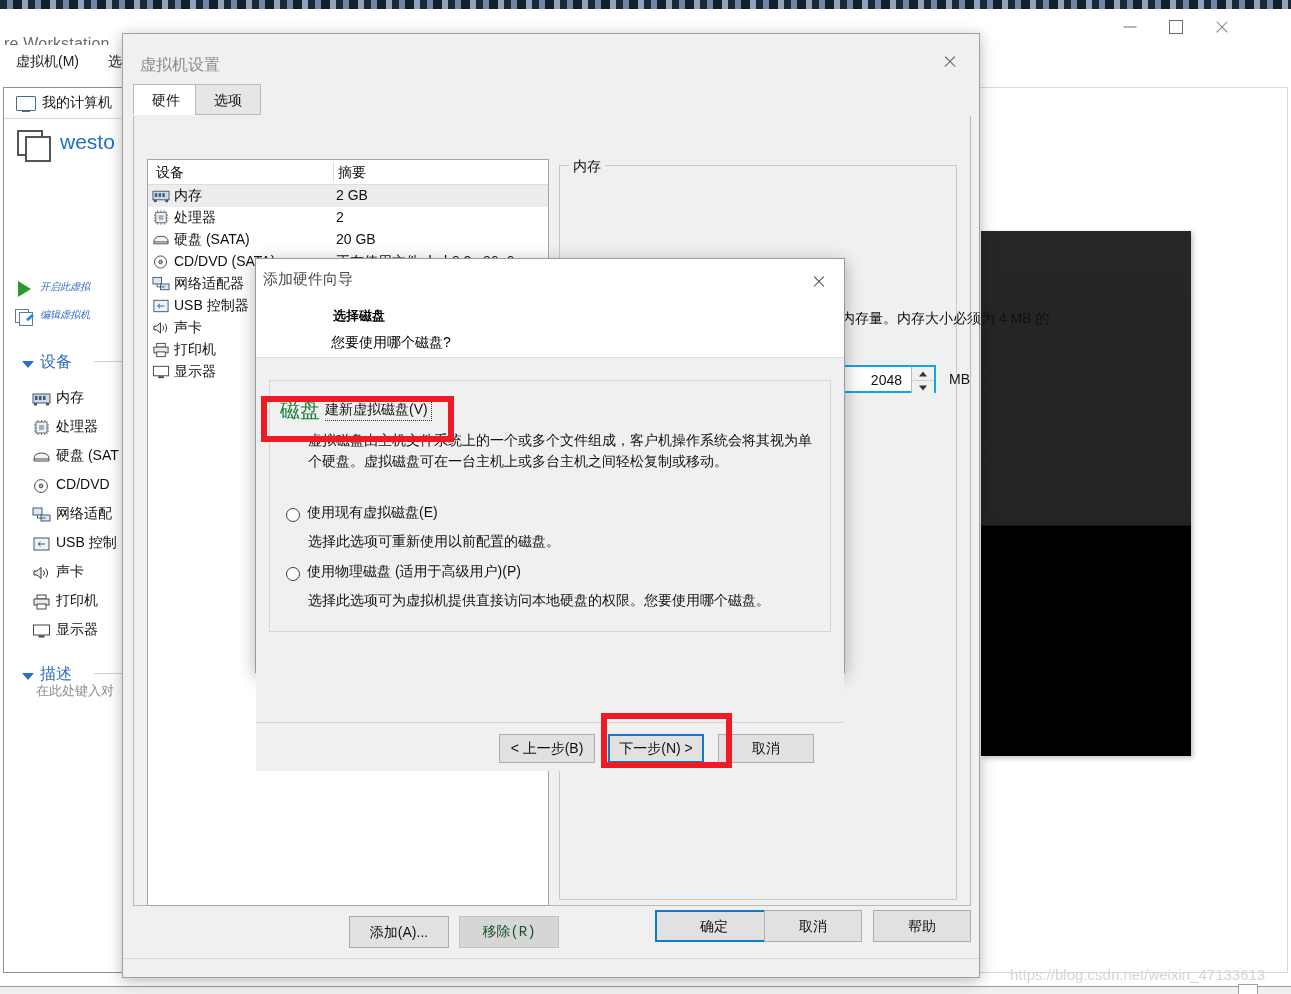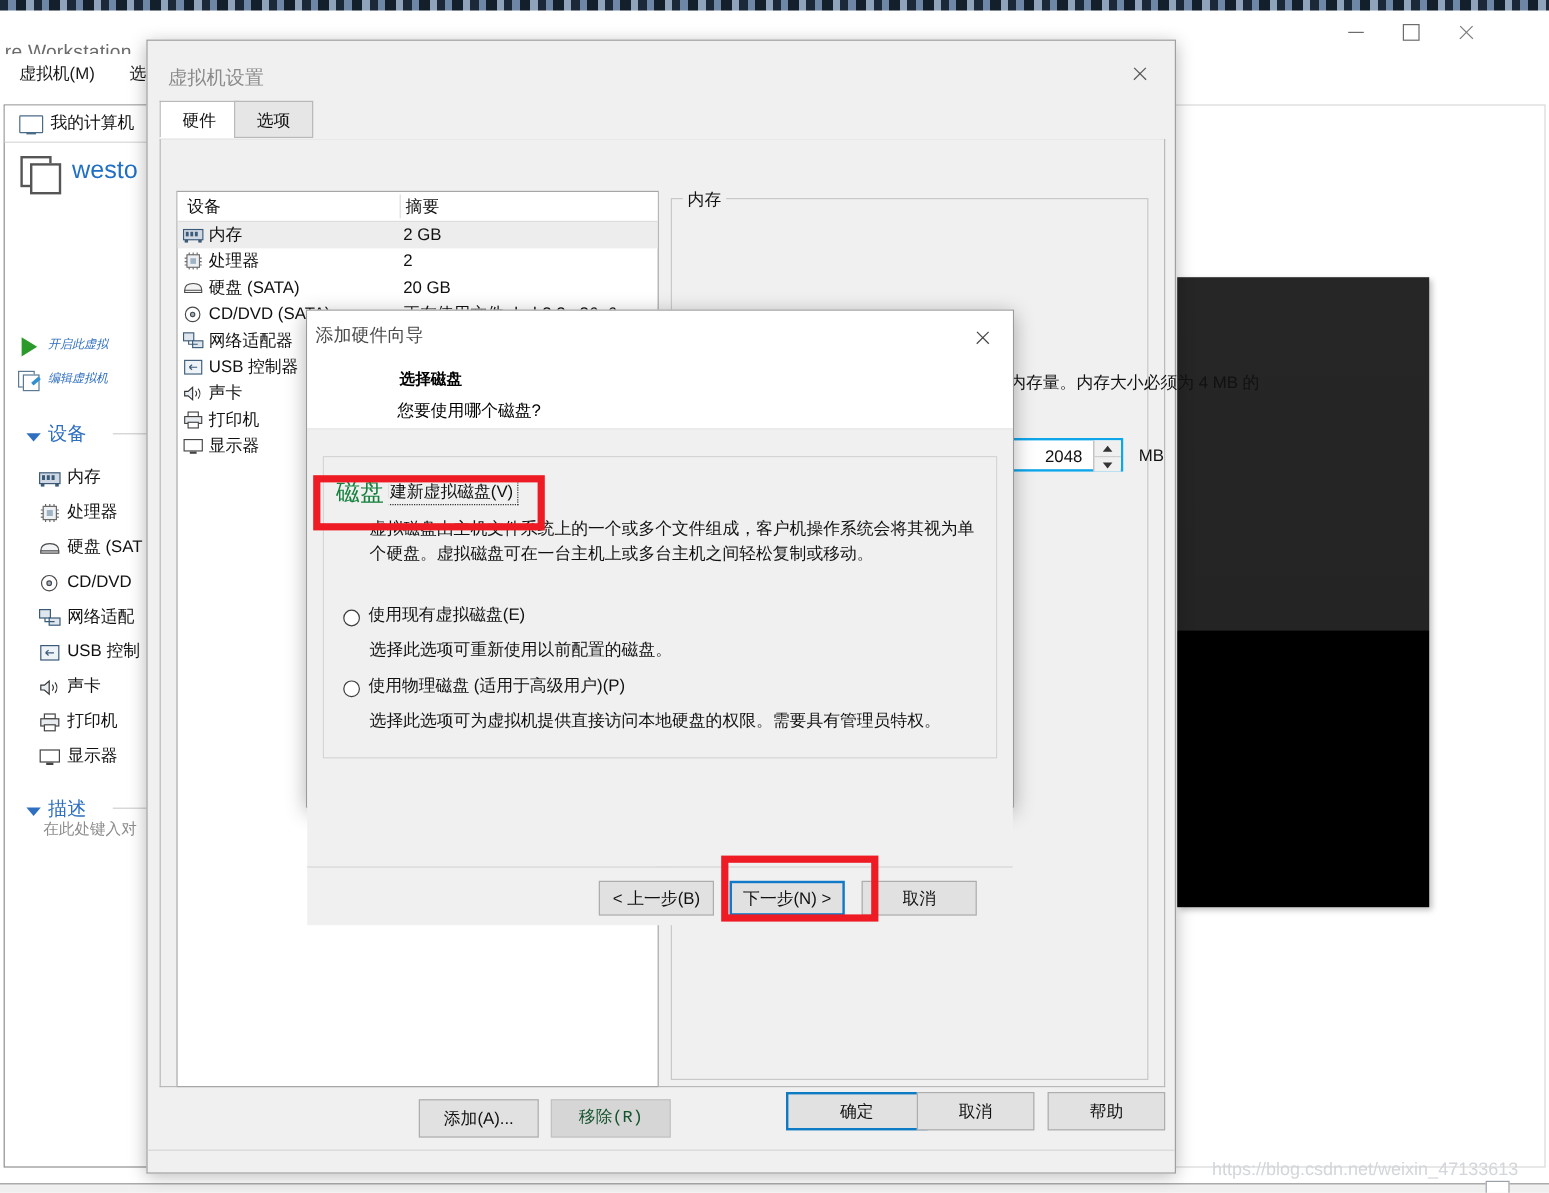--- a/index.html
+++ b/index.html
@@ -480,21 +480,21 @@
     <div class="radio on" style="left:30px;top:48px"></div>
     <div class="rlabel focus" style="left:51px;top:41px">创建新虚拟磁盘(V)</div>
     <div class="rdesc" style="left:52px;top:72px;width:505px">虚拟磁盘由主机文件系统上的一个或多个文件组成，客户机操作系统会将其视为单个硬盘。虚拟磁盘可在一台主机上或多台主机之间轻松复制或移动。</div>
 
     <div class="radio" style="left:30px;top:150px"></div>
     <div class="rlabel" style="left:51px;top:146px">使用现有虚拟磁盘(E)</div>
     <div class="rdesc" style="left:52px;top:173px;width:505px">选择此选项可重新使用以前配置的磁盘。</div>
 
     <div class="radio" style="left:30px;top:209px"></div>
     <div class="rlabel" style="left:51px;top:205px">使用物理磁盘 (适用于高级用户)(P)</div>
-    <div class="rdesc" style="left:52px;top:232px;width:510px">选择此选项可为虚拟机提供直接访问本地硬盘的权限。需要具有管理员特权。</div>
+    <div class="rdesc" style="left:52px;top:232px;width:510px">选择此选项可为虚拟机提供直接访问本地硬盘的权限。您要使用哪个磁盘。</div>
   </div>
 
   <div id="wiz-foot">
     <div class="btn" id="wz-back">&lt; 上一步(B)</div>
     <div class="btn" id="wz-next">下一步(N) &gt;</div>
     <div class="btn" id="wz-cancel">取消</div>
   </div>
 </div>
 
 <div class="redbox" id="red1"></div>

